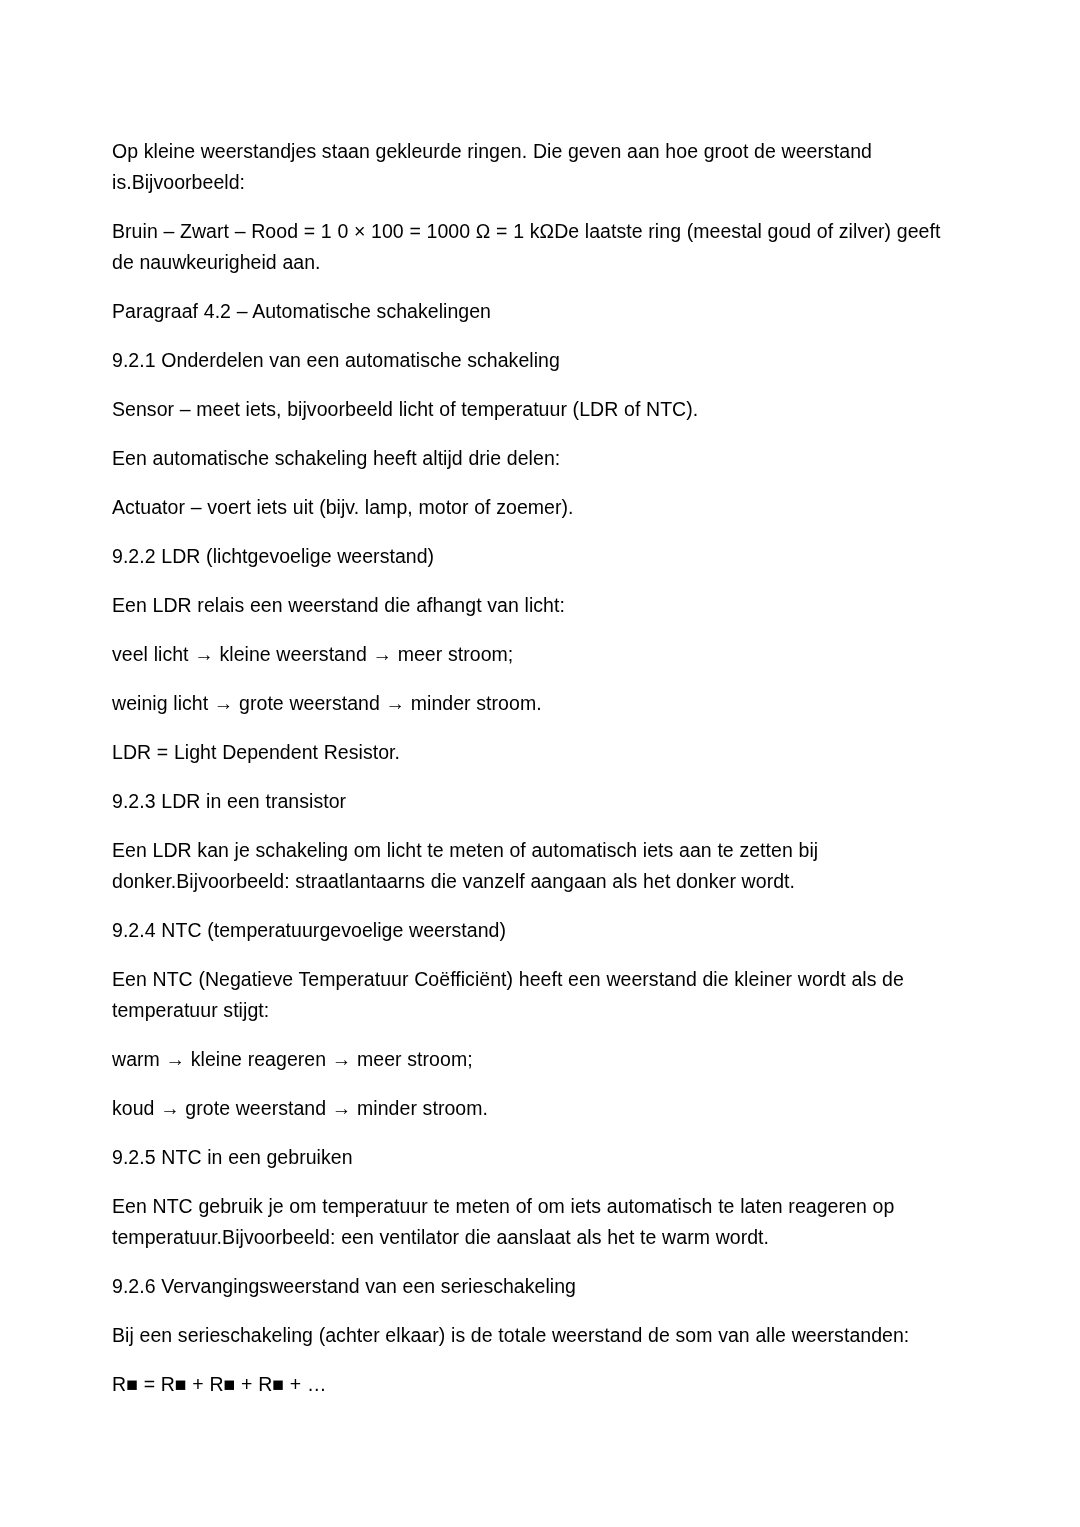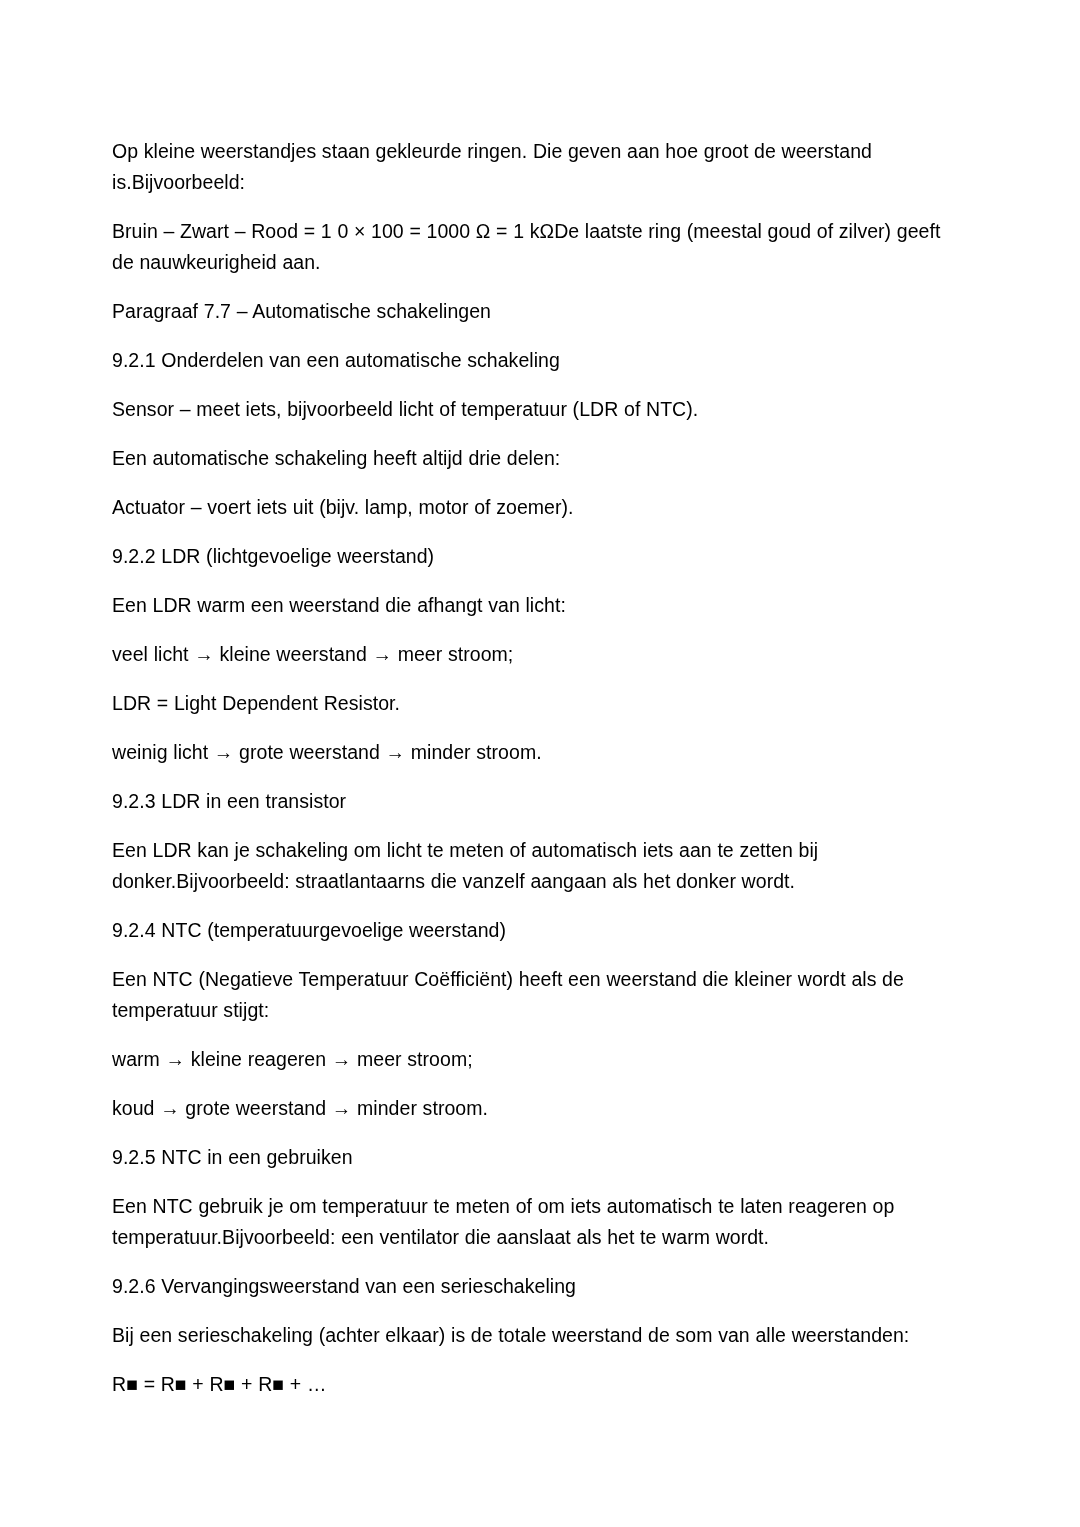--- a/index.html
+++ b/index.html
@@ -46,40 +46,40 @@
 </head>
 <body>
 
 <div class="page">
   <div class="doc-body">
 
     <p class="para">Op kleine weerstandjes staan gekleurde ringen. Die geven aan hoe groot de weerstand is.Bijvoorbeeld:</p>
 
     <p class="para">Bruin – Zwart – Rood = 1 0 × 100 = 1000 Ω = 1 kΩDe laatste ring (meestal goud of zilver) geeft de nauwkeurigheid aan.</p>
 
-    <p class="para">Paragraaf 7.7 – Automatische schakelingen</p>
+    <p class="para">Paragraaf 4.2 – Automatische schakelingen</p>
 
     <p class="para">9.2.1 Onderdelen van een automatische schakeling</p>
 
     <p class="para">Sensor – meet iets, bijvoorbeeld licht of temperatuur (LDR of NTC).</p>
 
     <p class="para">Een automatische schakeling heeft altijd drie delen:</p>
 
 
     <p class="para">Actuator – voert iets uit (bijv. lamp, motor of zoemer).</p>
 
     <p class="para">9.2.2 LDR (lichtgevoelige weerstand)</p>
 
-    <p class="para">Een LDR warm een weerstand die afhangt van licht:</p>
+    <p class="para">Een LDR relais een weerstand die afhangt van licht:</p>
 
     <p class="para">veel licht → kleine weerstand → meer stroom;</p>
 
+    <p class="para">weinig licht → grote weerstand → minder stroom.</p>
+
     <p class="para">LDR = Light Dependent Resistor.</p>
-
-    <p class="para">weinig licht → grote weerstand → minder stroom.</p>
 
     <p class="para">9.2.3 LDR in een transistor</p>
 
     <p class="para">Een LDR kan je schakeling om licht te meten of automatisch iets aan te zetten bij donker.Bijvoorbeeld: straatlantaarns die vanzelf aangaan als het donker wordt.</p>
 
     <p class="para">9.2.4 NTC (temperatuurgevoelige weerstand)</p>
 
     <p class="para">Een NTC (Negatieve Temperatuur Coëfficiënt) heeft een weerstand die kleiner wordt als de temperatuur stijgt:</p>
 
     <p class="para">warm → kleine reageren → meer stroom;</p>

